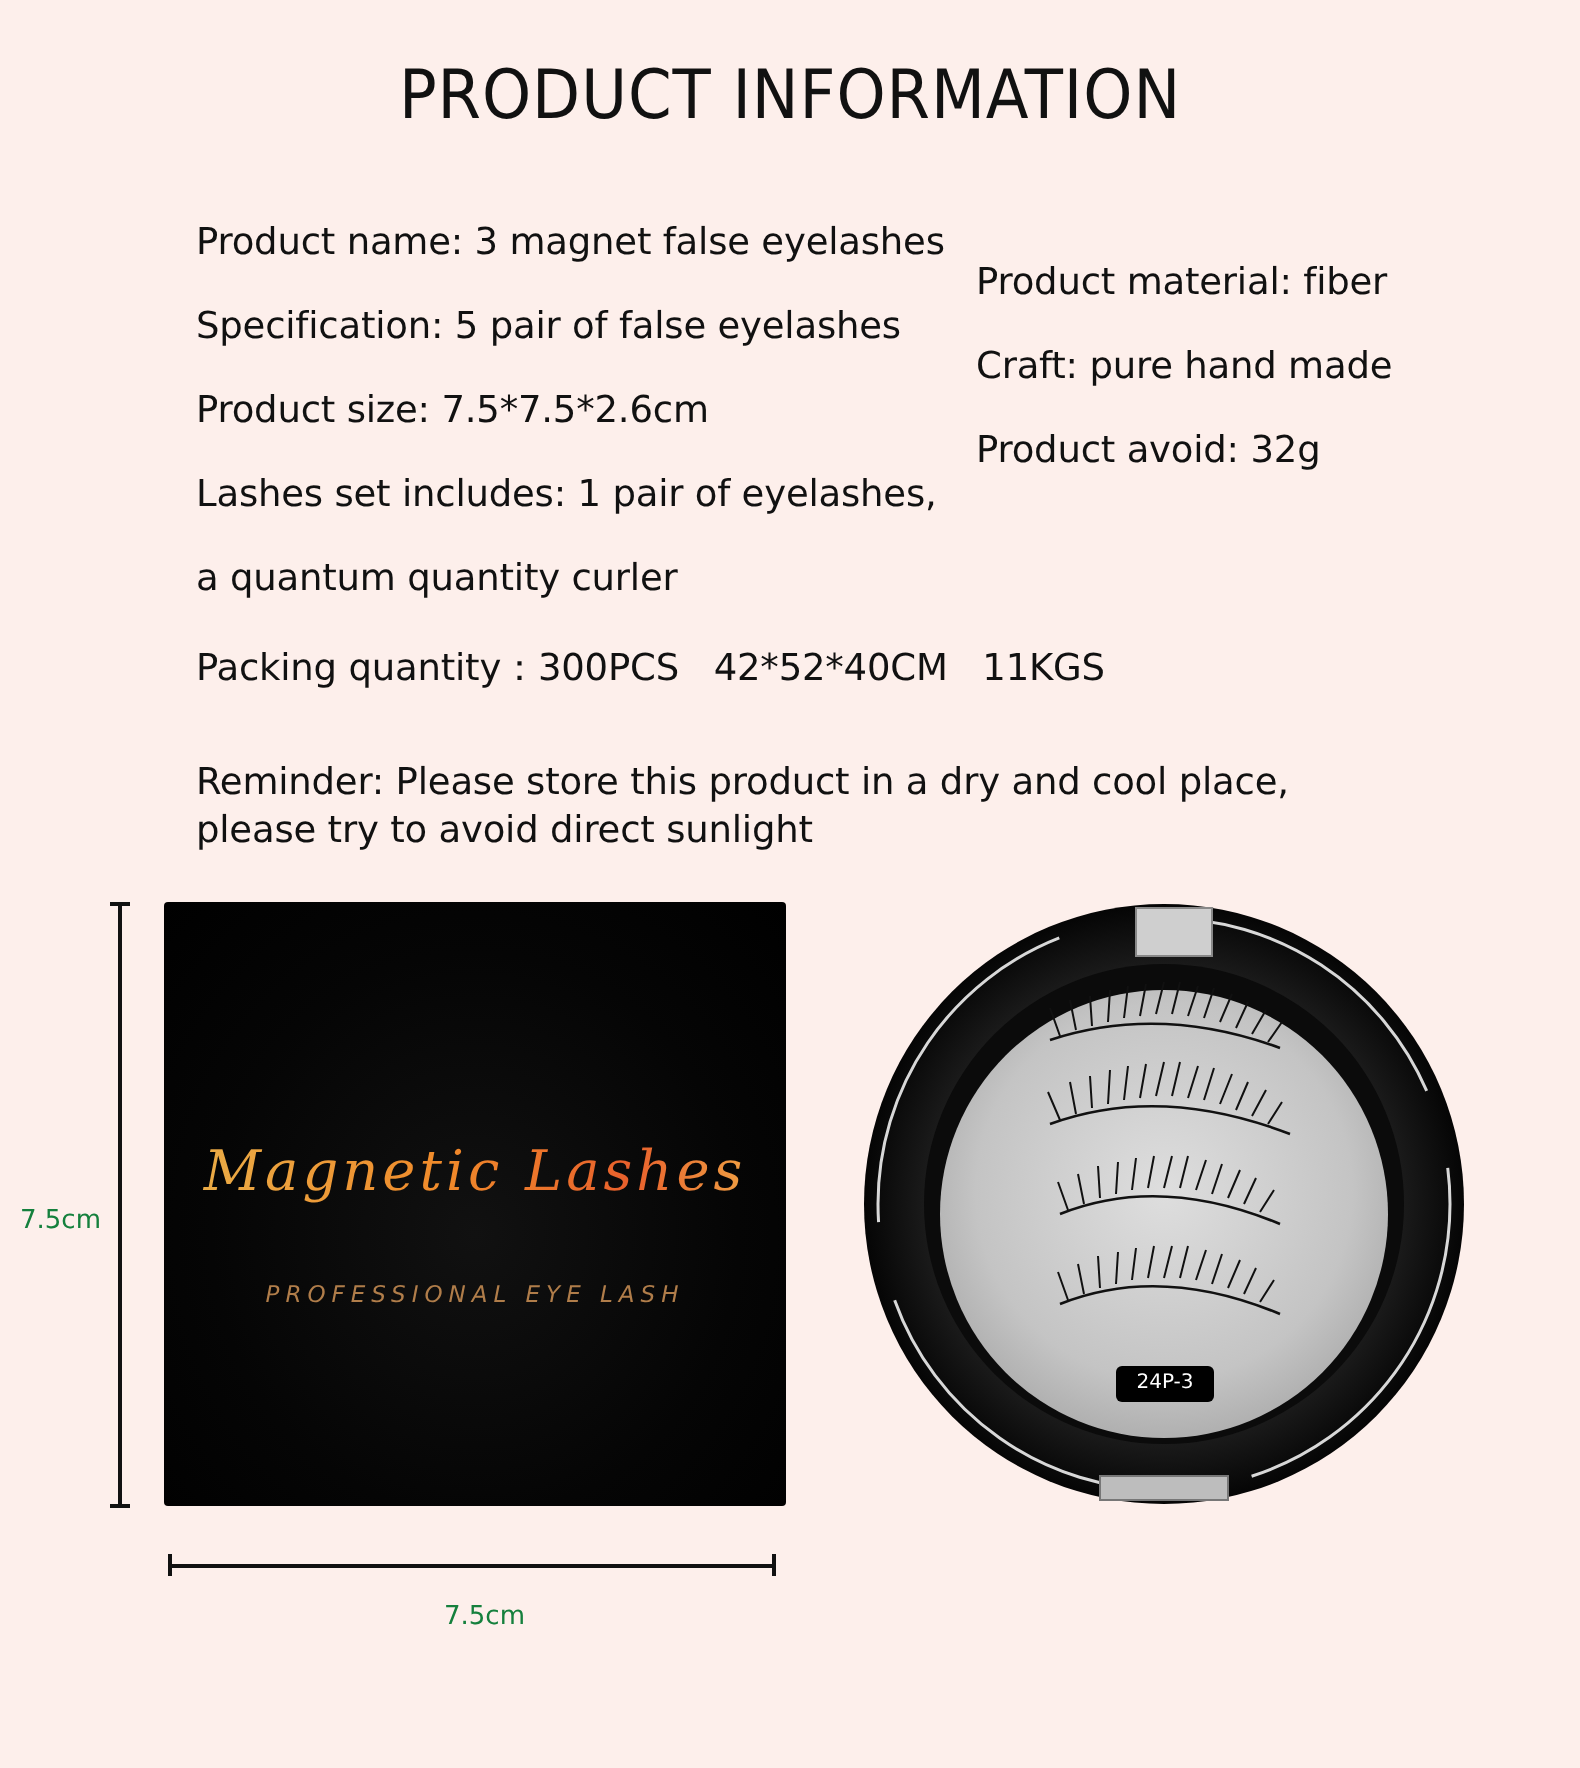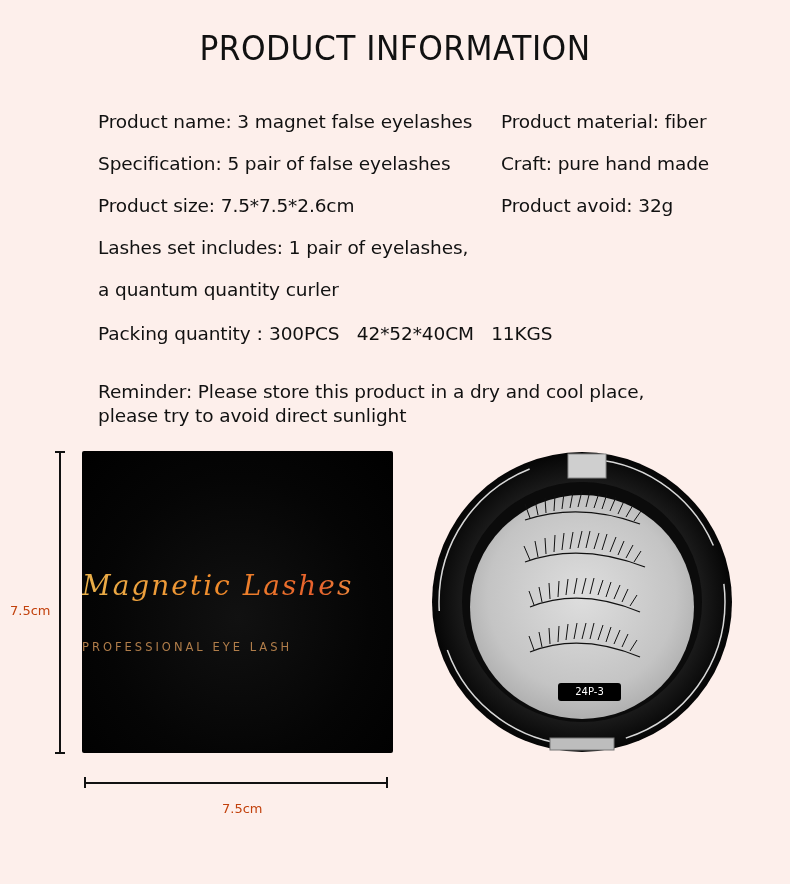--- a/index.html
+++ b/index.html
@@ -17,52 +17,53 @@
       font-family: "DejaVu Sans", sans-serif;
       font-size: 34px; letter-spacing: 0.5px;
       font-weight: normal; color: #111;
       transform: scaleX(0.92);
     }
     .row {
       position: absolute; font-size: 18.5px; white-space: pre;
       letter-spacing: -0.1px;
     }
     .left { left: 83px; margin-left: 15px; }
-    .right { left: 501px; }
+    .right { left: 488px; margin-top: 20px; }
 
     
     .vline { position: absolute; left: 59px; top: 451px; width: 1.5px; height: 302px; background: #111; }
     .vcap { position: absolute; left: 55px; width: 10px; height: 1.5px; background: #111; }
     .hline { position: absolute; left: 84px; top: 782px; width: 303px; height: 1.5px; background: #111; }
     .hcap { position: absolute; top: 777px; width: 1.5px; height: 11px; background: #111; }
-    .dim-label { position: absolute; font-size: 13px; color: #c2410c; }
+    .dim-label { position: absolute; font-size: 13px; color: #15803d; }
 
     
     .box {
       position: absolute; left: 82px; top: 451px; width: 311px; height: 302px;
       background: radial-gradient(ellipse at 50% 55%, #111 0%, #050505 60%, #000 100%);
       border-radius: 2px;
     }
     .box-brand {
-      position: absolute; left: 0; top: 118px; width: 100%; text-align: left;
+      position: absolute; left: 0; top: 118px; width: 100%; text-align: center;
       font-family: "DejaVu Serif", serif; font-style: italic;
       font-size: 28px; letter-spacing: 2px;
       background: linear-gradient(90deg, #e9b04a 0%, #f08a2a 45%, #e8602c 75%, #f2b34a 100%);
       -webkit-background-clip: text; background-clip: text; color: transparent;
     }
     .box-sub {
-      position: absolute; left: 0; top: 189px; width: 100%; 
+      position: absolute; left: 0; top: 189px; width: 100%; text-align: center;
       font-family: "DejaVu Sans", sans-serif; font-size: 11.5px; letter-spacing: 3px;
       color: #b07d4a;
+      font-style: italic;
     }
 
     
     .case-wrap { position: absolute; left: 430px; top: 452px; width: 305px; height: 300px; }
     .code-badge {
-      position: absolute; left: 558px; top: 683px; width: 63px; height: 18px;
+      position: absolute; left: 558px; top: 683px; width: 49px; height: 18px;
       background: #000; border-radius: 3px; color: #fff; font-size: 10px;
       text-align: center; line-height: 18px;
     }
   </style>
 </head>
 <body>
 
 <div class="title">PRODUCT INFORMATION</div>
 
 <div class="row left" style="top:111px">Product name: 3 magnet false eyelashes</div>

